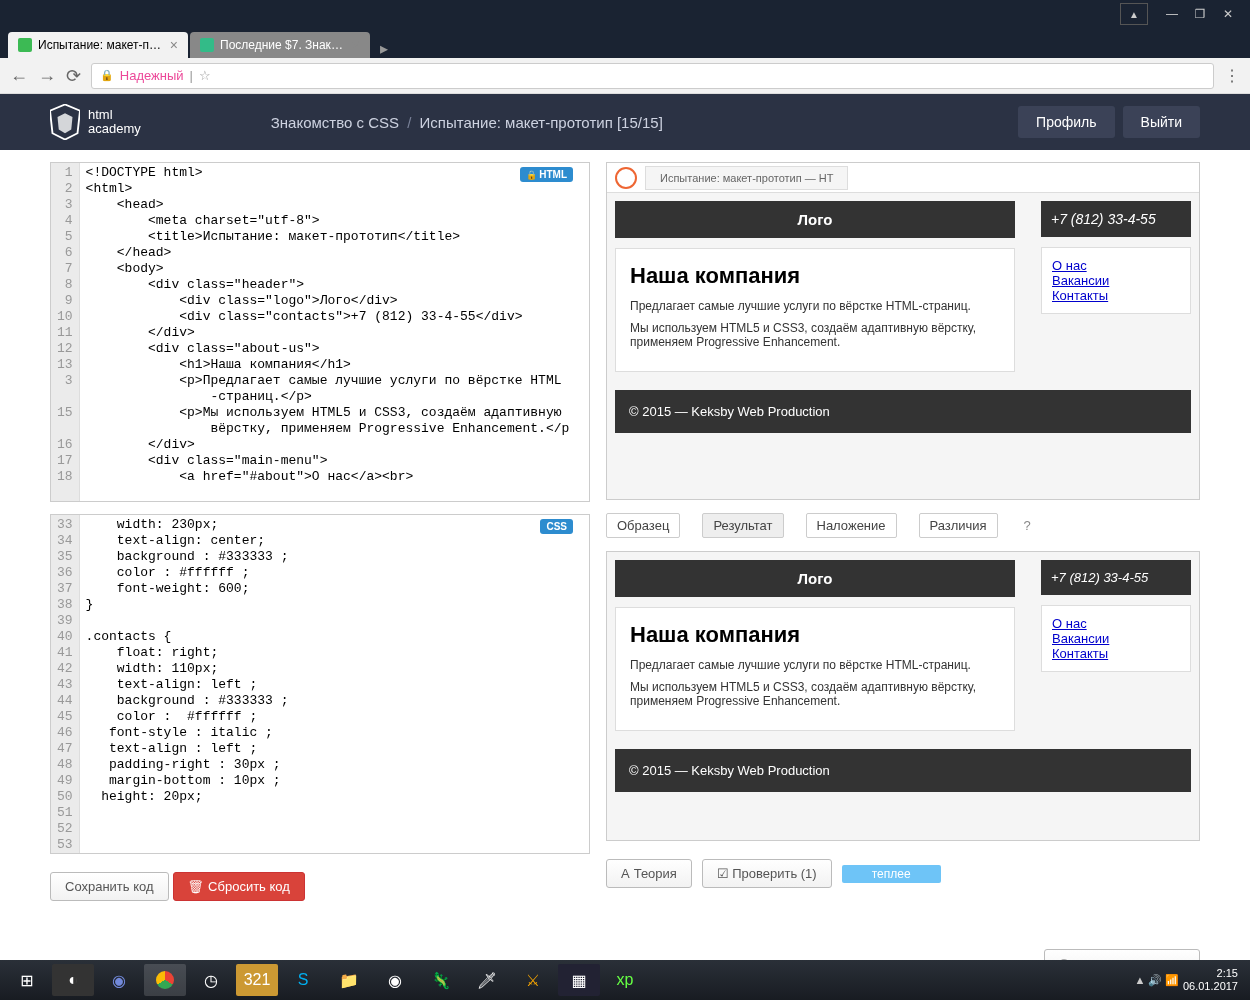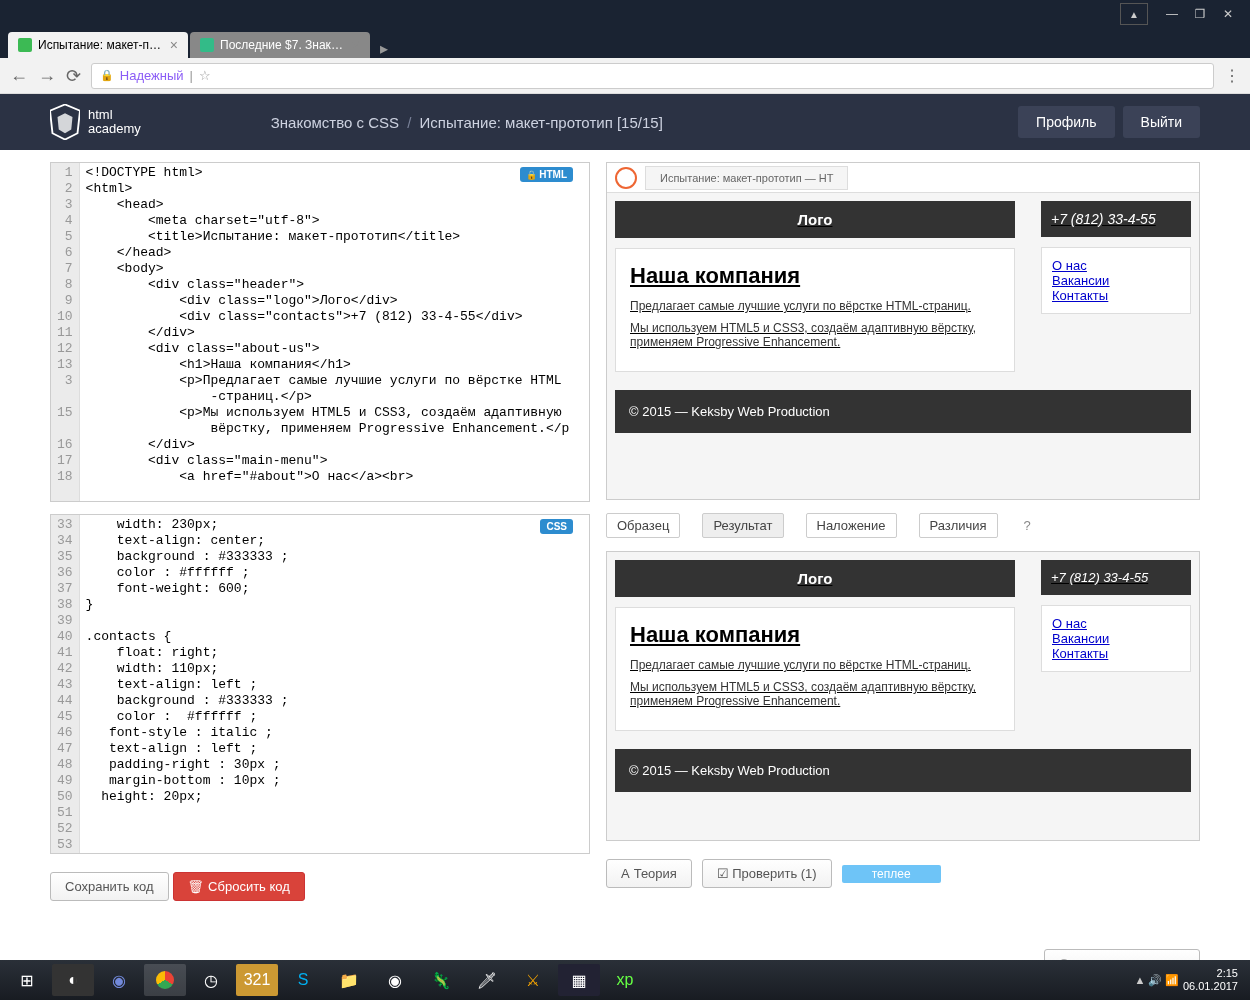--- a/index.html
+++ b/index.html
@@ -18,21 +18,21 @@
 .chrome-tabs .tab .favicon { width: 14px; height: 14px; background: #3cba54; border-radius: 2px; flex-shrink: 0; }
 .chrome-tabs .tab .title { white-space: nowrap; overflow: hidden; text-overflow: ellipsis; }
 .chrome-tabs .tab .close { color: #888; font-size: 14px; flex-shrink: 0; }
 .chrome-tabs .newtab { color: #999; padding: 0 8px; font-size: 16px; }
 
 
 .chrome-bar { height: 36px; background: #f2f2f2; display: flex; align-items: center; padding: 0 10px; gap: 10px; border-bottom: 1px solid #ddd; }
 .chrome-bar .nav-btn { color: #666; font-size: 18px; cursor: pointer; }
 .chrome-bar .addr { flex: 1; height: 26px; background: #fff; border: 1px solid #ccc; border-radius: 3px; display: flex; align-items: center; padding: 0 8px; gap: 6px; font-size: 13px; }
 .chrome-bar .addr .lock { color: #0a0; font-size: 11px; }
-.chrome-bar .addr .secure { color: #8b5cf6; }
+.chrome-bar .addr .secure { color: #ec4899; }
 .chrome-bar .addr .url { color: #333; flex: 1; }
 .chrome-bar .addr .star { color: #999; }
 .chrome-bar .menu { color: #666; font-size: 16px; }
 
 
 .ha-header { height: 56px; background: #2b3244; display: flex; align-items: center; padding: 0 50px; color: #fff; }
 .ha-logo { display: flex; align-items: center; gap: 8px; }
 .ha-logo .shield { width: 30px; height: 36px; }
 .ha-logo .text { font-size: 13px; line-height: 1.1; }
 .ha-breadcrumb { margin-left: 130px; font-size: 15px; color: #cdd2e0; }
@@ -58,21 +58,21 @@
 .editor.css-ed { height: 340px; }
 
 
 .preview-wrap { border: 1px solid #ccc; background: #f5f5f5; height: 350px; }
 .preview-head { height: 30px; background: #fff; display: flex; align-items: center; border-bottom: 1px solid #ddd; }
 .preview-head .browser-icon { width: 22px; height: 22px; border: 2px solid #e63; border-radius: 50%; margin: 0 8px; }
 .preview-head .tab-like { background: #f5f5f5; border: 1px solid #ddd; height: 24px; padding: 0 14px; display: flex; align-items: center; font-size: 11px; color: #666; }
 .preview-body { padding: 8px; }
 
 
-.mock { display: flex; gap: 26px; text-decoration: underline; }
+.mock { display: flex; gap: 26px; }
 .mock-main { flex: 1; }
 .mock-side { width: 150px; }
 .mock-logo { background: #333; color: #fff; text-align: center; padding: 10px; font-size: 15px; font-weight: bold; }
 .mock-phone { background: #333; color: #fff; padding: 10px; font-style: italic; font-size: 14px; }
 .mock-about { background: #fff; border: 1px solid #ddd; padding: 14px; margin-top: 10px; }
 .mock-about h1 { font-size: 22px; font-weight: bold; margin-bottom: 10px; }
 .mock-about p { font-size: 12px; color: #333; margin-bottom: 8px; }
 .mock-links { background: #fff; border: 1px solid #ddd; padding: 10px; margin-top: 10px; font-size: 13px; }
 .mock-links a { color: #00c; text-decoration: underline; display: block; }
 .mock-footer { background: #333; color: #fff; padding: 14px; margin-top: 18px; font-size: 13px; }

